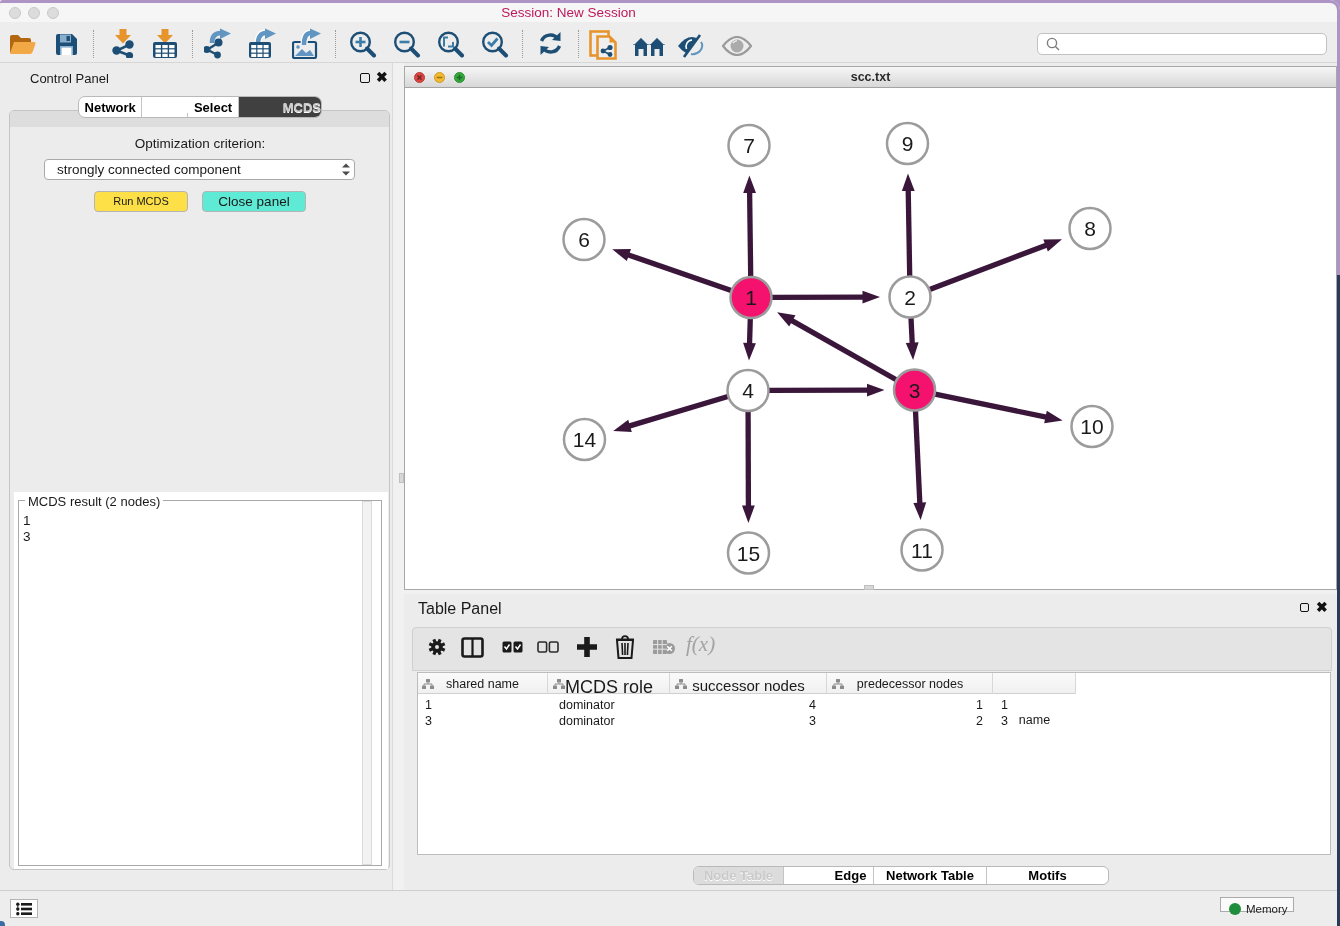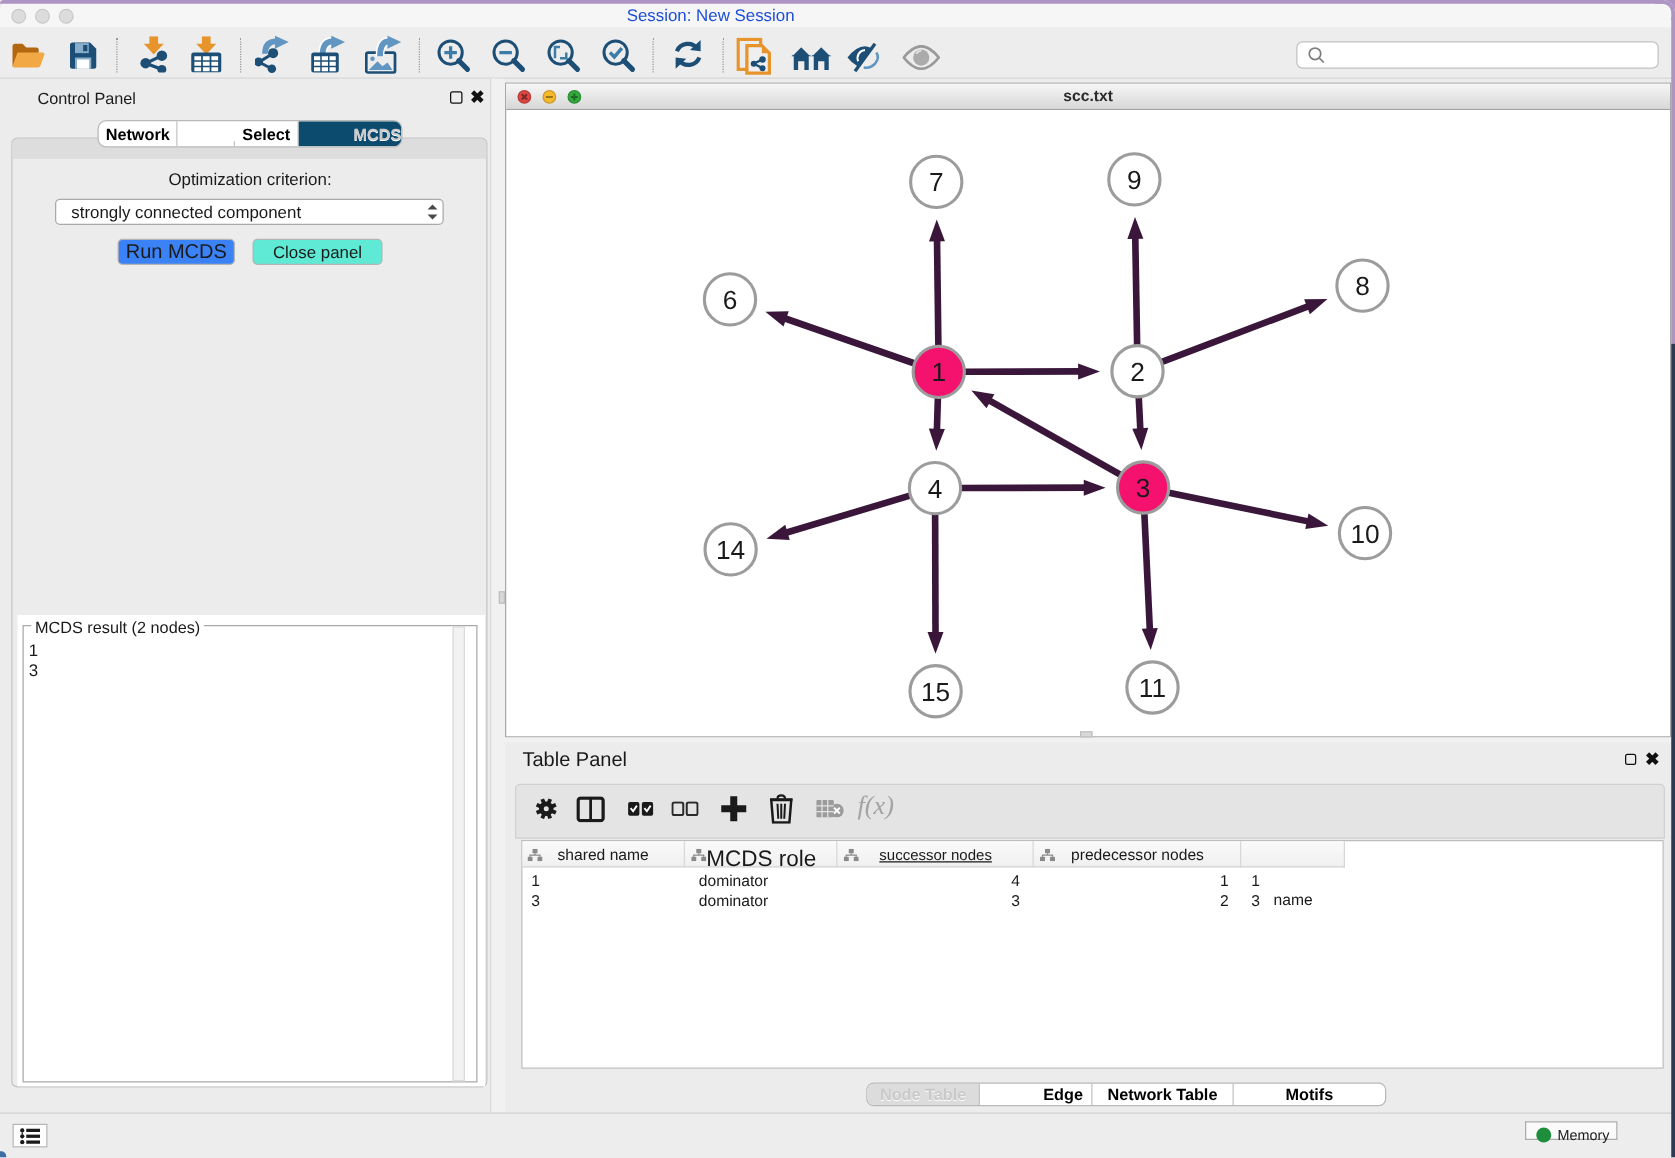--- a/index.html
+++ b/index.html
@@ -10,21 +10,21 @@
 </style></head><body>
 <div id="app">
 
 <div class="abs" style="left:1326px;top:0;width:14px;height:18px;background:#AE93C5;"></div>
 <div class="abs" style="left:0;top:0;width:1340px;height:22px;background:#F6F6F6;border-radius:8px 10px 0 0;"></div>
 <div class="abs" style="left:0;top:0;width:1330px;height:3px;background:#AE93C5;border-radius:8px 0 0 0;"></div>
 <div class="abs" style="left:1324px;top:0;width:16px;height:16px;border-top:3px solid #AE93C5;border-right:3px solid #AE93C5;border-top-right-radius:10px;"></div>
 <div class="abs" style="left:9px;top:7px;width:12px;height:12px;border-radius:50%;background:#DCDCDC;border:1px solid #C9C9C9;"></div>
 <div class="abs" style="left:28px;top:7px;width:12px;height:12px;border-radius:50%;background:#DCDCDC;border:1px solid #C9C9C9;"></div>
 <div class="abs" style="left:47px;top:7px;width:12px;height:12px;border-radius:50%;background:#DCDCDC;border:1px solid #C9C9C9;"></div>
-<div class="abs" style="left:0;top:5px;width:1137px;text-align:center;font-size:13.5px;color:#1d4ed8;">Session: New Session</div>
+<div class="abs" style="left:0;top:5px;width:1137px;text-align:center;font-size:13.5px;color:#be185d;">Session: New Session</div>
 
 <div class="abs" style="left:0;top:22px;width:1340px;height:41px;background:#EDEDED;border-bottom:1px solid #D6D6D6;"></div>
 <div class="sep" style="left:93px;"></div>
 <div class="sep" style="left:192px;"></div>
 <div class="sep" style="left:335px;"></div>
 <div class="sep" style="left:522px;"></div>
 <div class="sep" style="left:578px;"></div>
 <svg class="abs" style="left:8px;top:33px" width="28" height="24" viewBox="0 0 28 24">
       <path d="M2 20 L2 4 Q2 2 4 2 L10 2 L13 5 L21 5 Q23 5 23 7 L23 9 Z" fill="#B36711"></path>
       <path d="M2 20 L6 9 L26 9 Q28 9 27.4 11 L24.6 19 Q24 21 22 21 L3.5 21 Q2 21 2 20 Z" fill="#F2A845"></path>
@@ -174,30 +174,30 @@
 <div class="abs" style="left:360px;top:73px;width:10px;height:10px;border:1.6px solid #111;border-radius:2px;"></div>
 <div class="abs" style="left:376px;top:69px;font-size:14px;font-weight:bold;color:#111;">✖</div>
 
 <div class="abs" style="left:9px;top:110px;width:381px;height:760px;background:#ECECEC;border:1px solid #C4C4C4;border-radius:5px;"></div>
 <div class="abs" style="left:10px;top:111px;width:379px;height:16px;background:#DDDDDD;border-radius:4px 4px 0 0;"></div>
 
 <div class="abs" style="left:78px;top:96px;width:244px;height:22px;background:#fff;border:1px solid #B9B9B9;border-radius:7px;overflow:hidden;display:flex;font-size:13px;font-weight:bold;">
  <div style="width:73px;border-right:1px solid #C4C4C4;text-align:center;line-height:21px;">Network</div>
  <div style="width:53px;border-right:1px solid #C4C4C4;text-align:center;line-height:21px;margin-top:16px;">Style</div>
  <div style="width:58px;border-right:1px solid #C4C4C4;text-align:center;line-height:21px;">Select</div>
- <div style="flex:1;background:#0c4a6e;text-align:center;line-height:21px;color:#C9C9C9;text-shadow:0 1px 0 #fff;padding-left:44px;">MCDS</div>
+ <div style="flex:1;background:#404040;text-align:center;line-height:21px;color:#C9C9C9;text-shadow:0 1px 0 #fff;padding-left:44px;">MCDS</div>
 </div>
 <div class="abs" style="left:0;top:136px;width:400px;text-align:center;font-size:13.5px;color:#1A1A1A;">Optimization criterion:</div>
 
 <div class="abs" style="left:44px;top:159px;width:311px;height:21px;background:#fff;border:1px solid #A9A9A9;border-radius:4px;font-size:13.5px;line-height:20px;padding-left:12px;color:#1A1A1A;">strongly connected component</div>
 <svg class="abs" style="left:340px;top:162px;" width="12" height="15" viewBox="0 0 12 15">
       <path d="M2 5.5 L6 1.5 L10 5.5 Z M2 9.5 L6 13.5 L10 9.5 Z" fill="#4a4a4a"></path>
     </svg>
 
-<div class="abs" style="left:94px;top:191px;width:94px;height:21px;background:#3b82f6;border:1px solid #B4B4B4;border-radius:4px;text-align:center;font-size:16px;line-height:19px;color:#1A1A1A;">Run MCDS</div>
+<div class="abs" style="left:94px;top:191px;width:94px;height:21px;background:#fde047;border:1px solid #B4B4B4;border-radius:4px;text-align:center;font-size:11px;line-height:19px;color:#1A1A1A;">Run MCDS</div>
 <div class="abs" style="left:202px;top:191px;width:104px;height:21px;background:#5eead4;border:1px solid #B4B4B4;border-radius:4px;text-align:center;font-size:13.5px;line-height:19px;color:#1A1A1A;">Close panel</div>
 
 <div class="abs" style="left:14px;top:492px;width:374px;height:377px;background:#fff;"></div>
 <div class="abs" style="left:18px;top:500px;width:364px;height:366px;border:1px solid #A9A9A9;background:#fff;"></div>
 <div class="abs" style="left:25px;top:494px;background:#fff;padding:0 3px;font-size:13px;color:#1A1A1A;">MCDS result (2 nodes)</div>
 <div class="abs" style="left:23px;top:513px;font-size:13.5px;color:#1A1A1A;line-height:16px;">1<br>3</div>
 <div class="abs" style="left:362px;top:501px;width:10px;height:364px;background:#F2F2F2;border:1px solid #DADADA;"></div>
 
 <div class="abs" style="left:404px;top:66px;width:933px;height:524px;background:#fff;border:1px solid #A8A8A8;"></div>
 <div class="abs" style="left:405px;top:67px;width:931px;height:21px;background:linear-gradient(#F6F6F6,#D8D8D8);border-bottom:1px solid #A4A4A4;"></div>
@@ -367,21 +367,21 @@
 <div class="abs" style="left:548px;top:677px;width:122px;text-align:center;font-size:18px;color:#1A1A1A;">MCDS role</div>
 <div class="abs" style="left:670px;top:673px;width:157px;height:21px;border-right:1px solid #D8D8D8;"></div>
 <svg class="abs" style="left:675px;top:679px;" width="12" height="10" viewBox="0 0 12 10">
       <g fill="#8a8a8a">
         <rect x="4" y="0" width="4" height="3.6" rx="0.5"></rect>
         <rect x="0" y="6.4" width="4" height="3.6" rx="0.5"></rect>
         <rect x="8" y="6.4" width="4" height="3.6" rx="0.5"></rect>
       </g>
       <path d="M6 3.6 L6 5 M2 6.4 L2 5 L10 5 L10 6.4" stroke="#8a8a8a" stroke-width="1" fill="none"></path>
     </svg>
-<div class="abs" style="left:670px;top:677px;width:157px;text-align:center;font-size:12px;color:#1A1A1A;text-decoration:underline;">successor nodes</div>
+<div class="abs" style="left:670px;top:677px;width:157px;text-align:center;font-size:15px;color:#1A1A1A;">successor nodes</div>
 <div class="abs" style="left:827px;top:673px;width:166px;height:21px;border-right:1px solid #D8D8D8;"></div>
 <svg class="abs" style="left:832px;top:679px;" width="12" height="10" viewBox="0 0 12 10">
       <g fill="#8a8a8a">
         <rect x="4" y="0" width="4" height="3.6" rx="0.5"></rect>
         <rect x="0" y="6.4" width="4" height="3.6" rx="0.5"></rect>
         <rect x="8" y="6.4" width="4" height="3.6" rx="0.5"></rect>
       </g>
       <path d="M6 3.6 L6 5 M2 6.4 L2 5 L10 5 L10 6.4" stroke="#8a8a8a" stroke-width="1" fill="none"></path>
     </svg>
 <div class="abs" style="left:827px;top:677px;width:166px;text-align:center;font-size:12.5px;color:#1A1A1A;">predecessor nodes</div>

